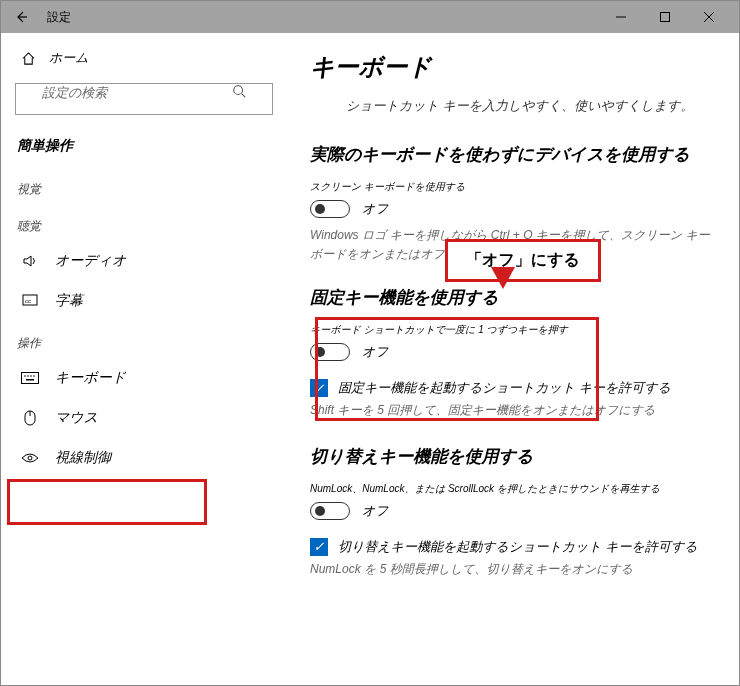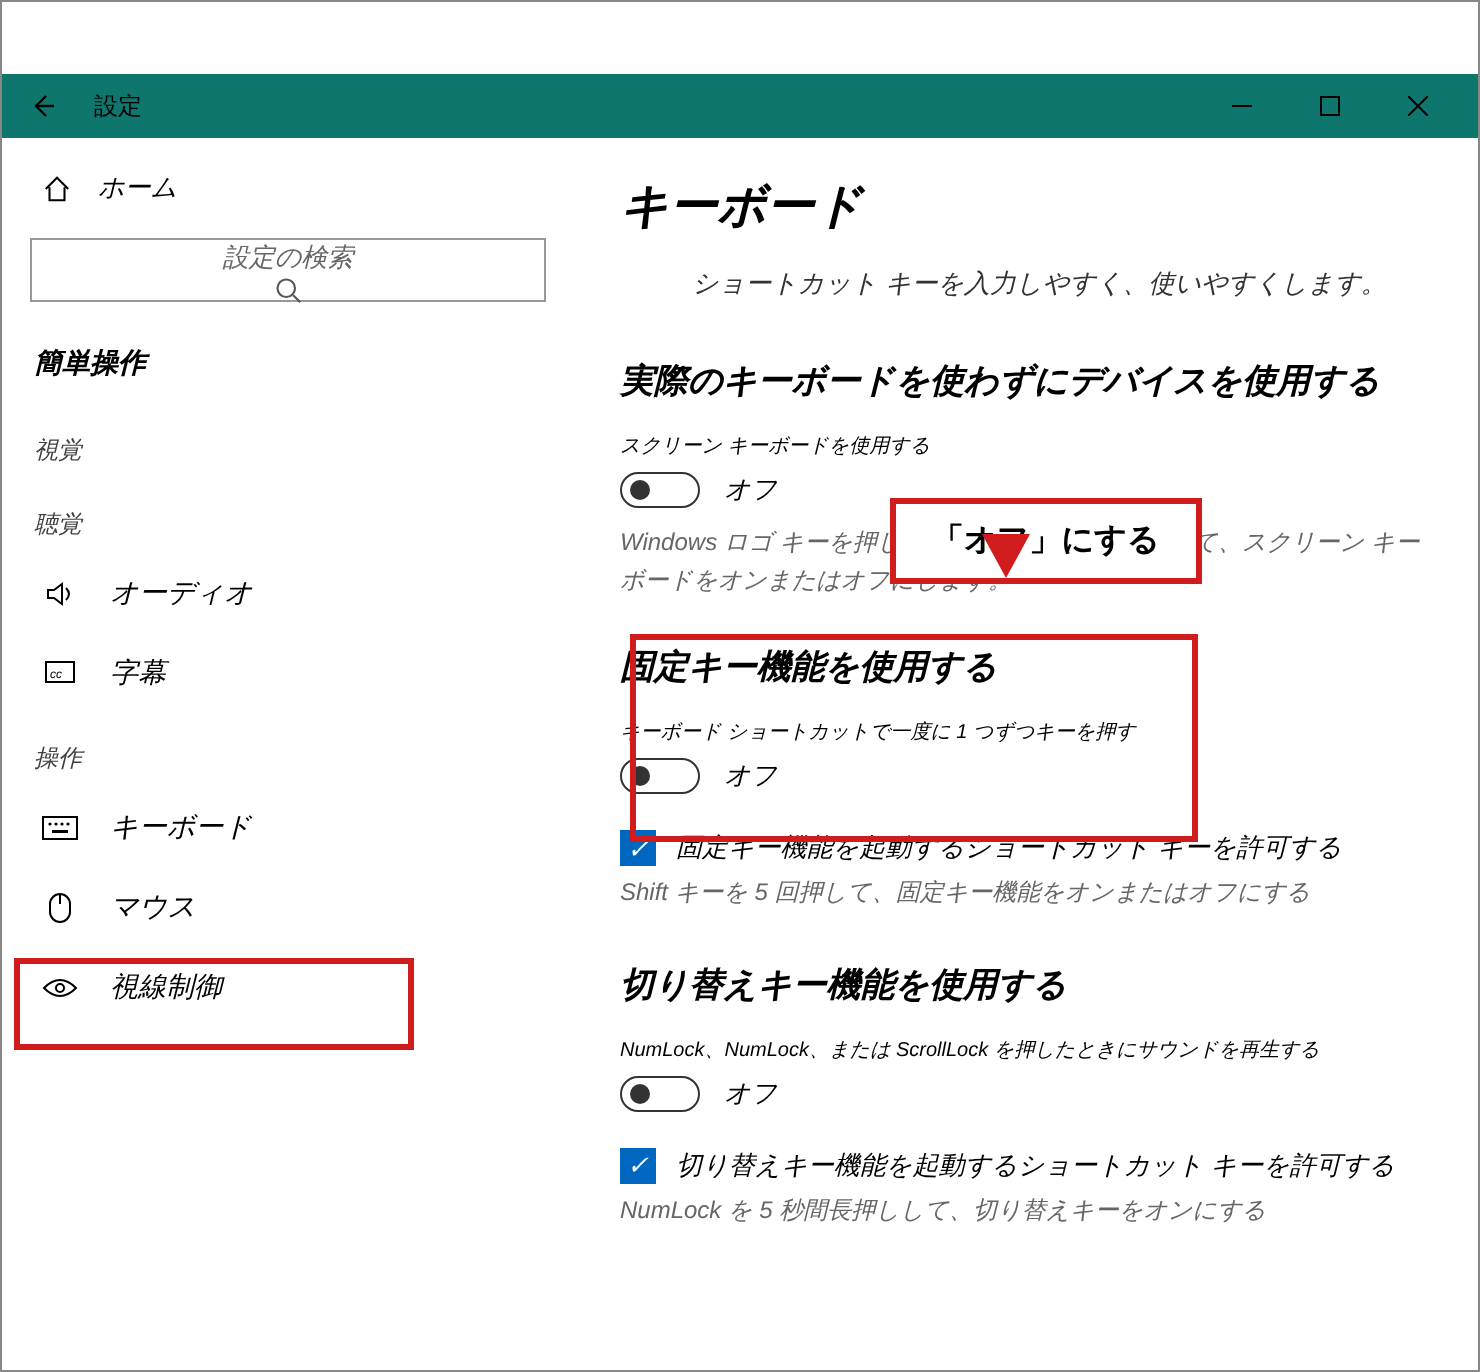--- a/index.html
+++ b/index.html
@@ -12,22 +12,21 @@
     height: 686px;
     overflow: hidden;
     position: relative;
     border: 1px solid #888;
   }
   .titlebar {
     height: 32px;
     display: flex;
     align-items: center;
     padding: 0 8px;
-    background: #0f766e;
-    margin-top: 36px;
+    background: #a3a3a3;
   }
   .titlebar .back {
     width: 24px; height: 24px;
     display:flex;align-items:center;justify-content:center;
     font-size:14px;
   }
   .titlebar .app-title {
     margin-left: 14px;
     font-size: 12px;
   }
@@ -54,23 +53,22 @@
     display:flex;align-items:center;
     padding:6px 6px;
     font-size:13px;
   }
   .home-row .home-icon { width:18px;display:inline-flex;justify-content:center;margin-right:12px;font-size:14px;}
   .search-box {
     margin: 10px 18px 14px 2px;
     height: 32px;
     border: 1px solid #999;
     background:#fff;
-    display:flex;align-items:center;
-    padding: 0 4px;
-    flex-direction: column;
+    display:flex;
+    padding: 0 26px;
   }
   .search-box .search-text {
     flex:1;
     color:#666;
     font-size:13px;
   }
   .search-box .mag {
     color:#555;
     font-size:14px;
   }
@@ -342,16 +340,16 @@
       <span class="chk">✓</span>
       <span>切り替えキー機能を起動するショートカット キーを許可する</span>
     </div>
     <div class="hint">NumLock を 5 秒間長押しして、切り替えキーをオンにする</div>
   </div>
 </div>
 
 <div class="red-box" style="left:6px; top:478px; width:200px; height:46px;"></div>
 <div class="red-box" style="left:314px; top:316px; width:284px; height:104px;"></div>
 
-<div class="callout" style="left:444px; top:248px;">
+<div class="callout" style="left:444px; top:238px;">
   <span>「オフ」にする</span>
 </div>
 <div class="callout-tail" style="left:490px; top:266px;"></div>
 
 </body></html>

